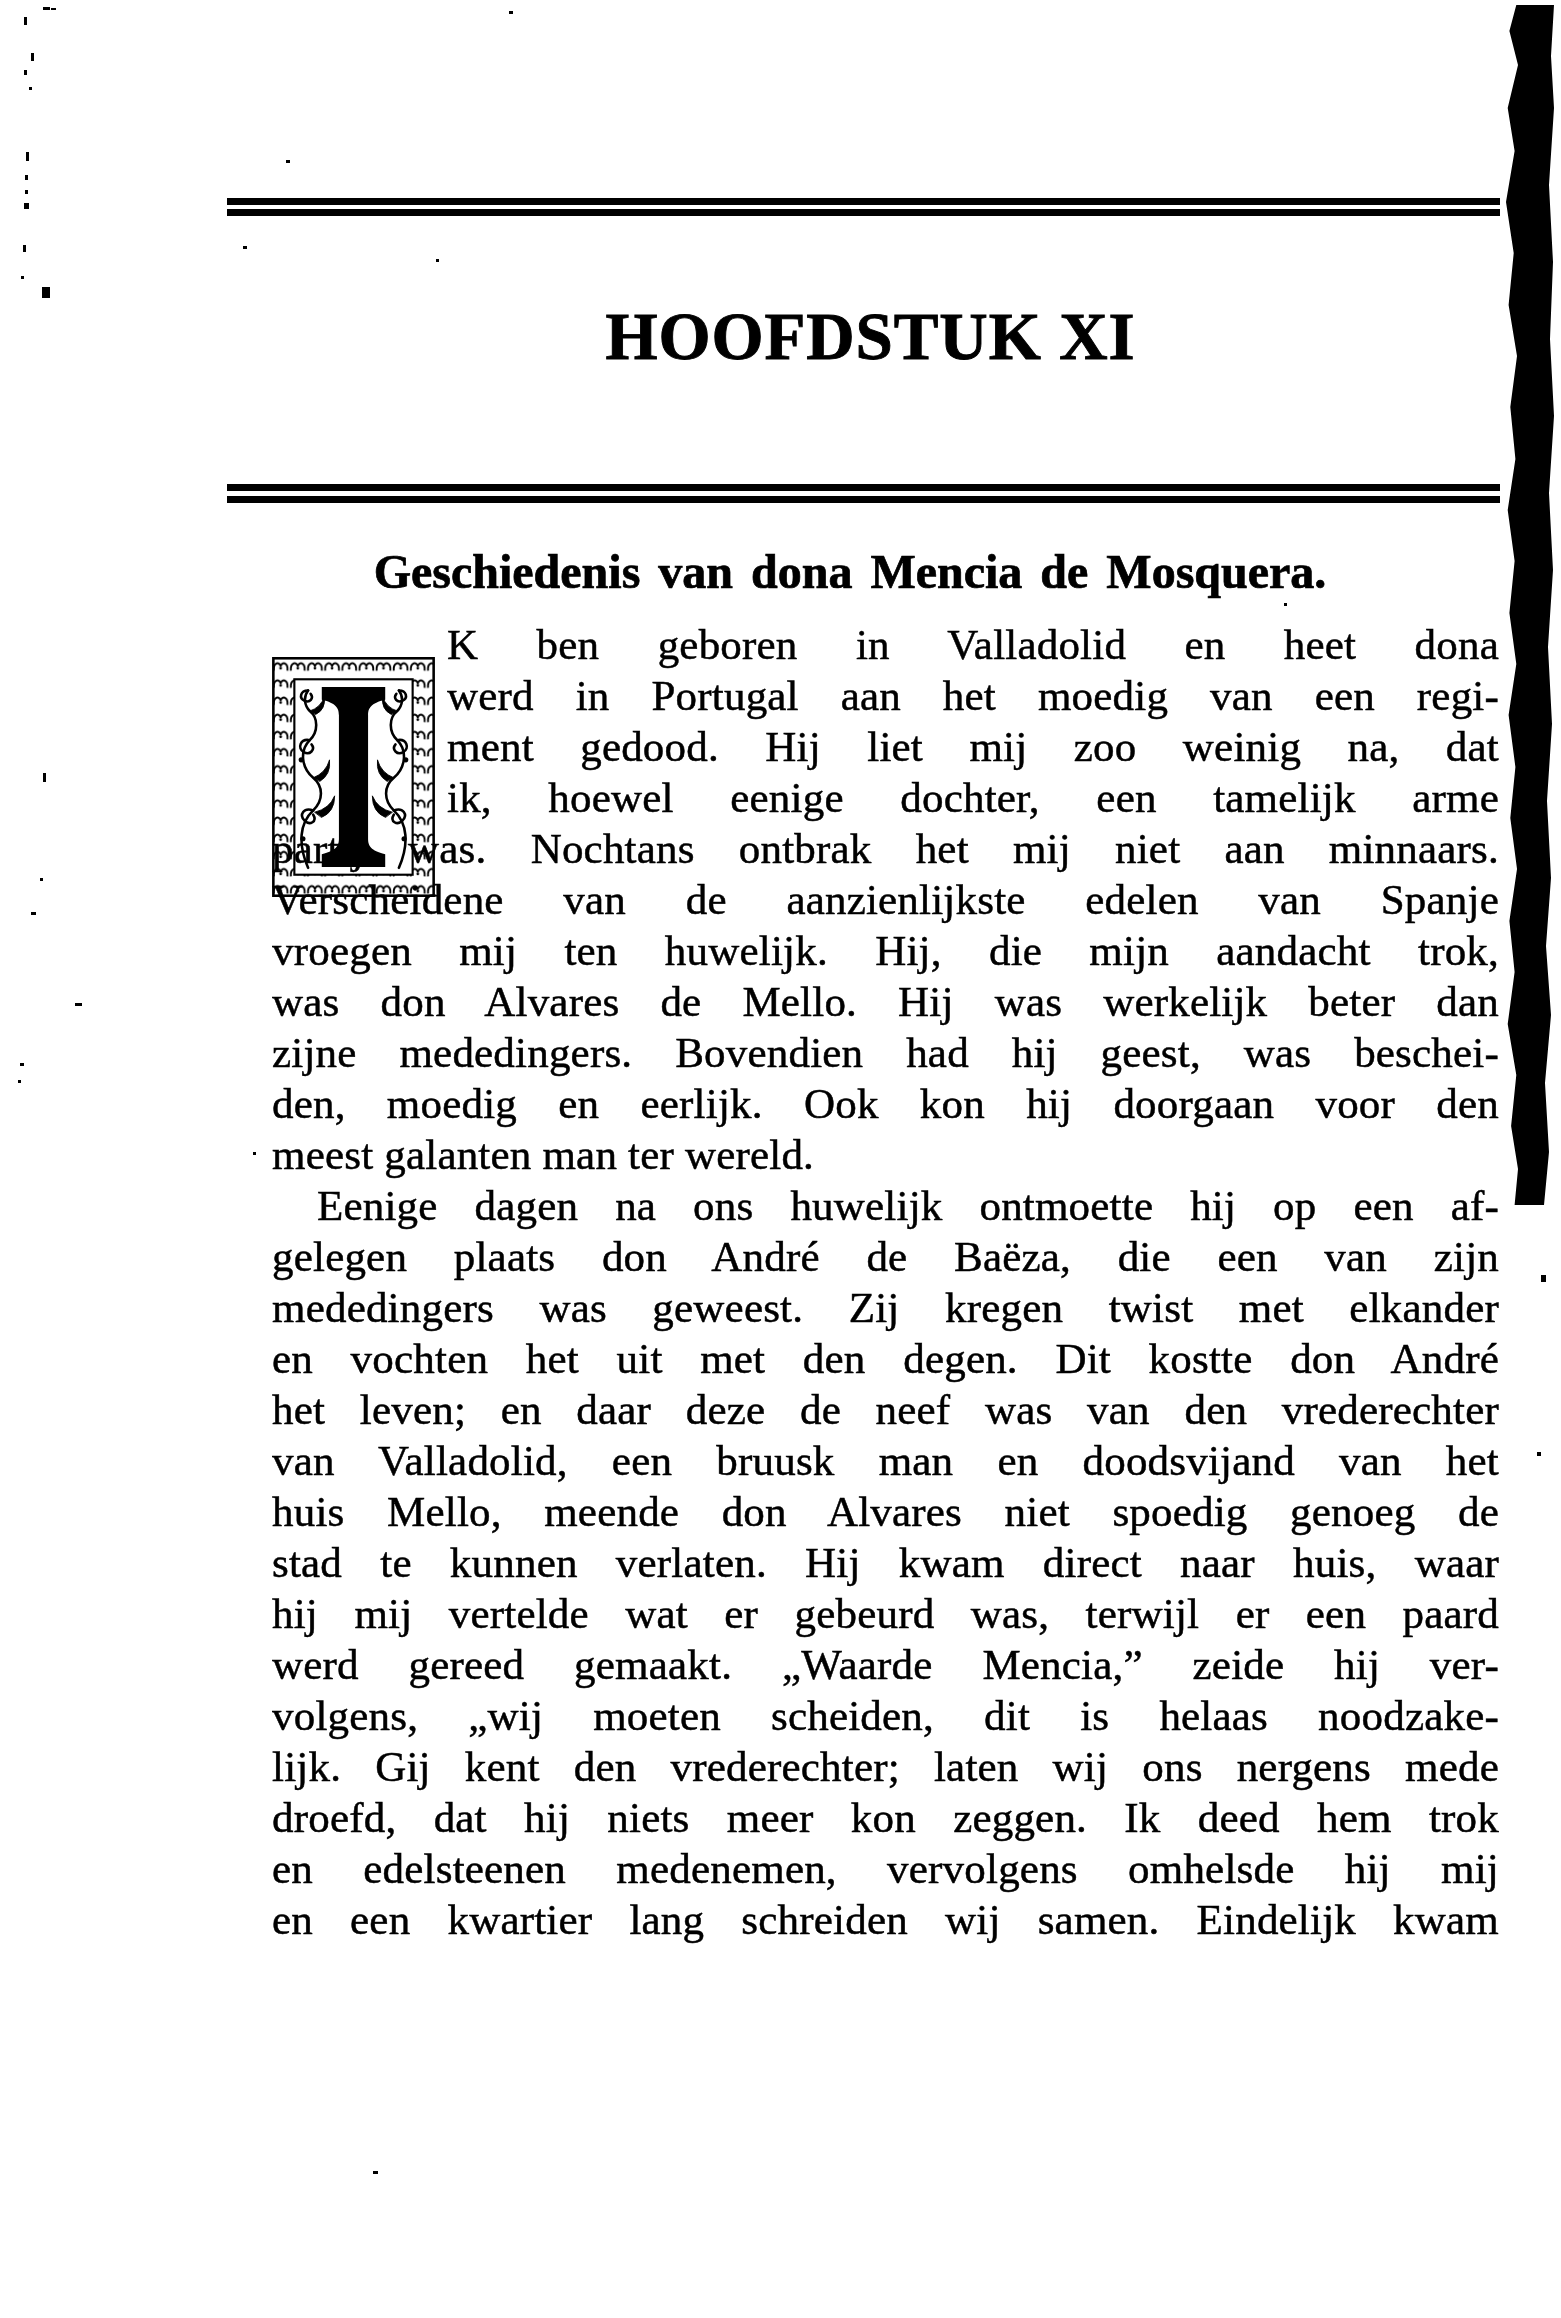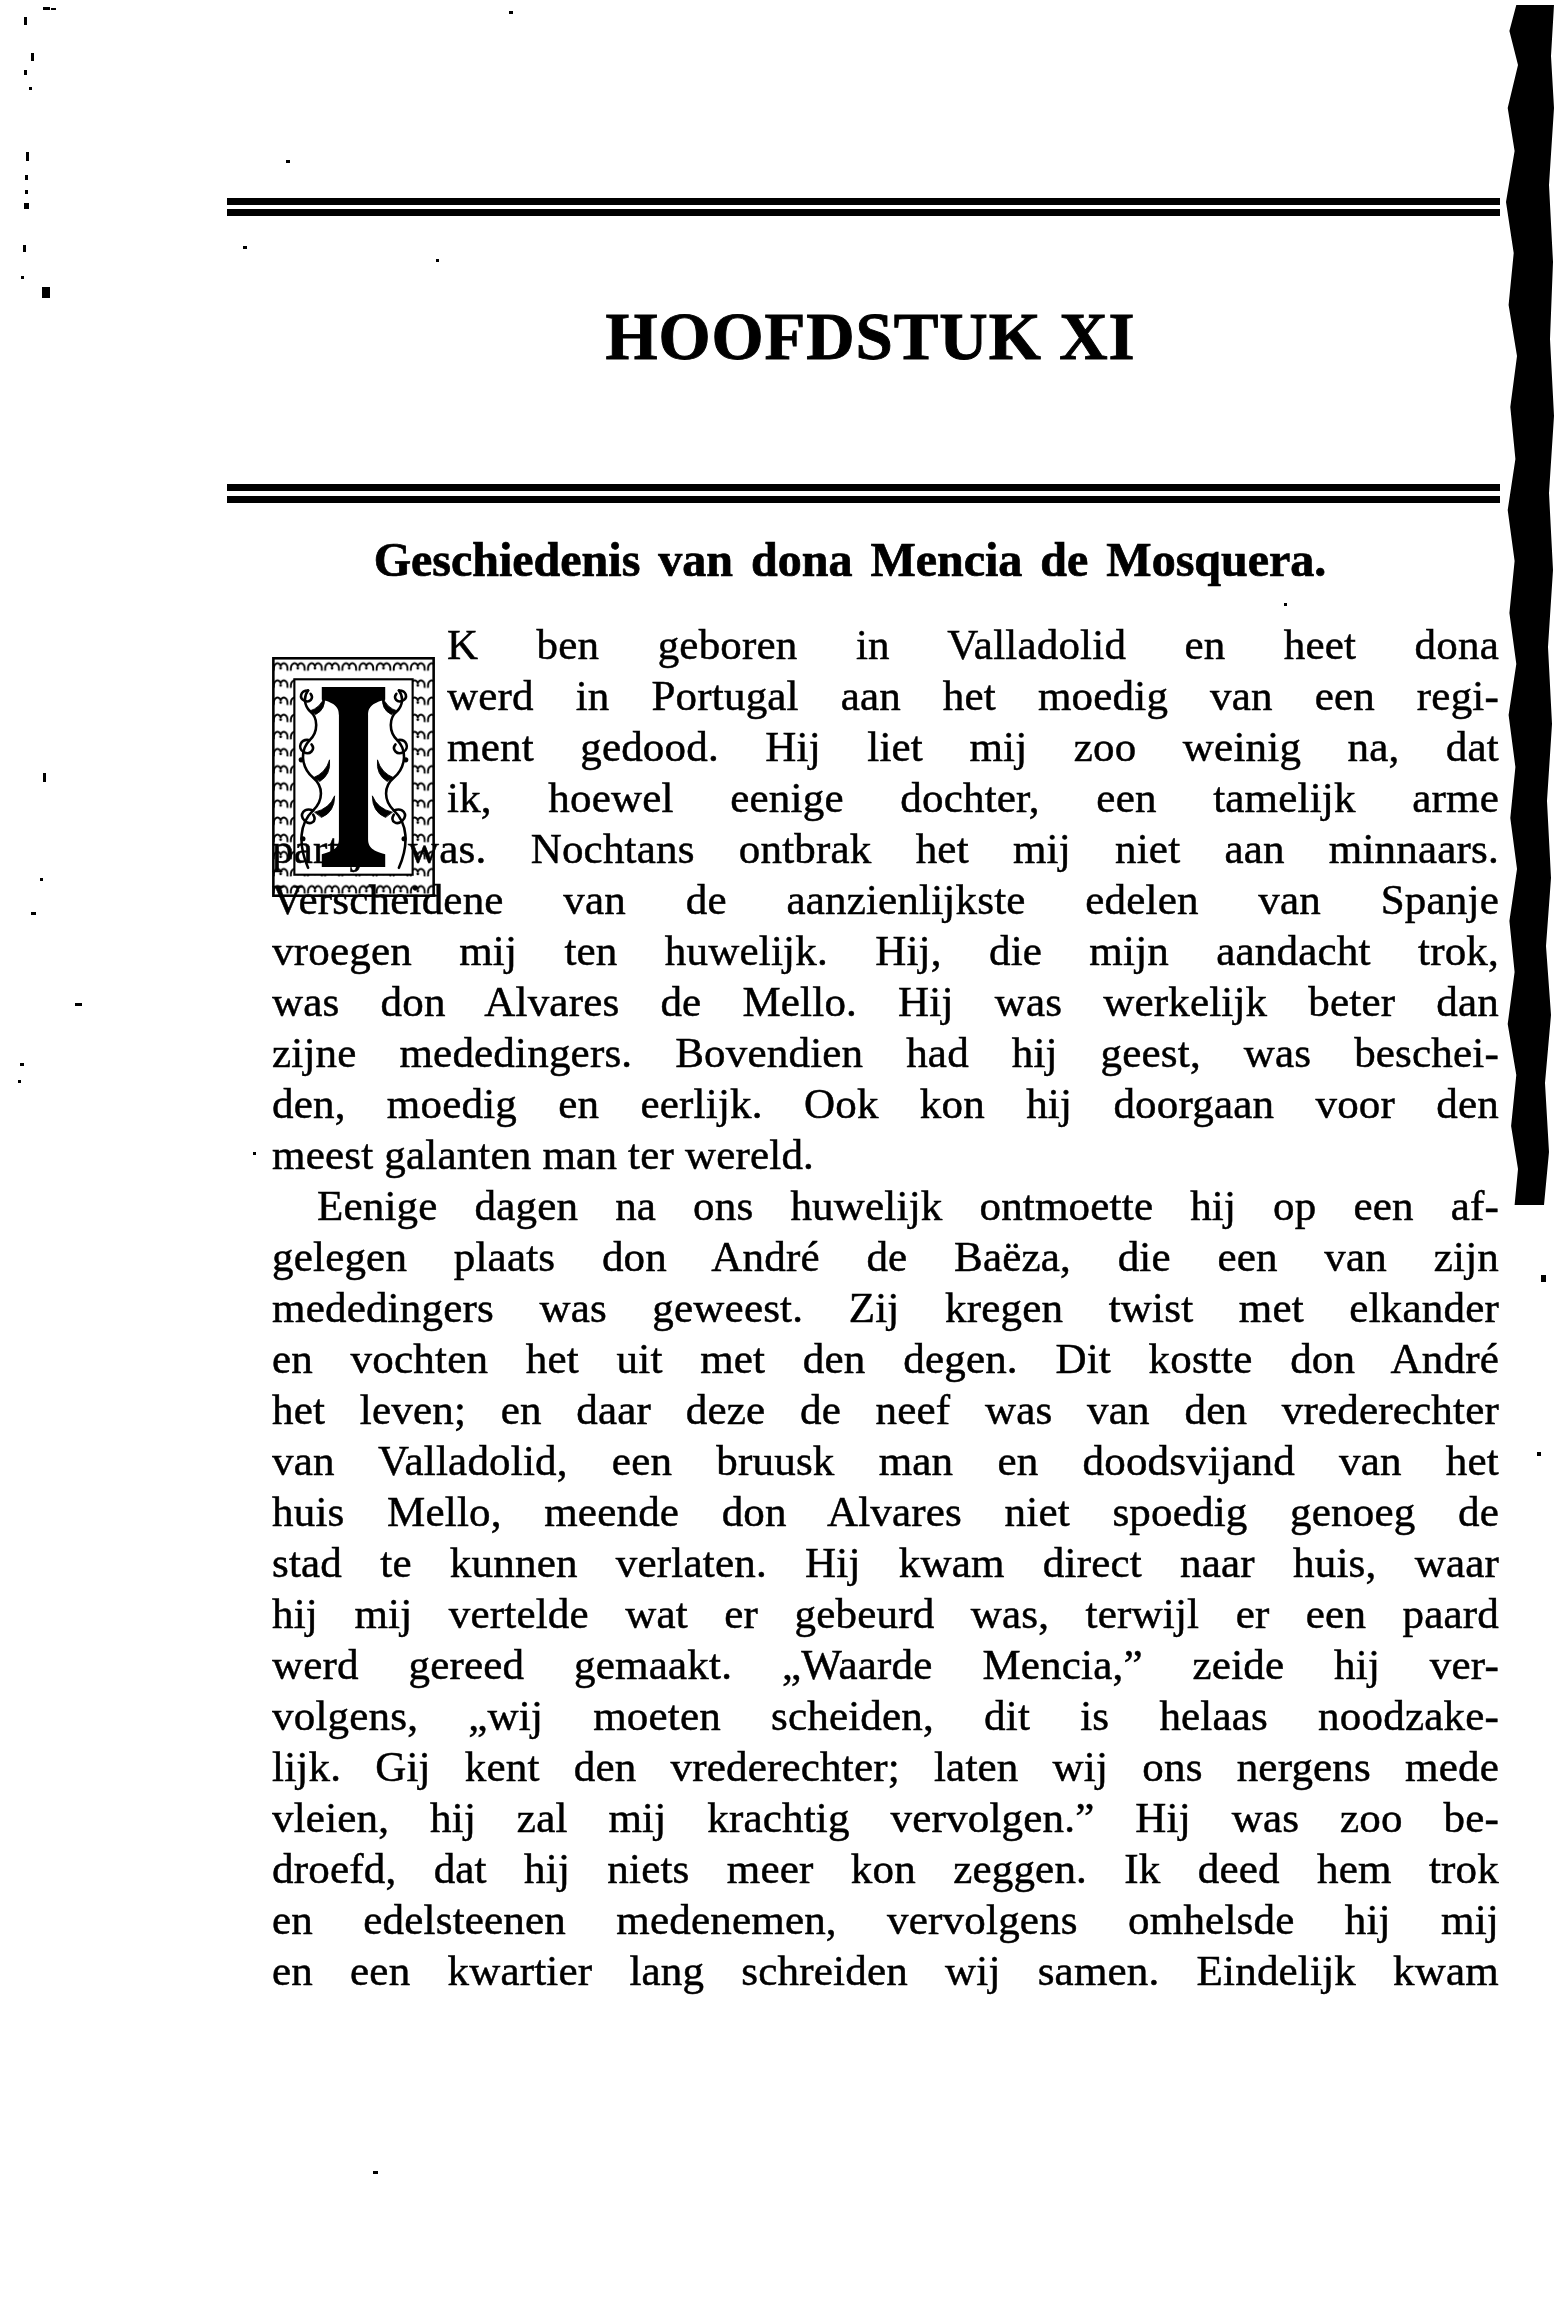--- a/index.html
+++ b/index.html
@@ -16,21 +16,21 @@
   .rule-b{top:209px;}
   .rule-c{top:484px;}
   .rule-d{top:496px;}
   .chapter-title{
     position:absolute;left:242px;top:303px;width:1257px;margin:0;
     text-align:center;font-size:67px;font-weight:700;line-height:1;
     letter-spacing:0.9px;
     -webkit-text-stroke:0.9px #000;
   }
   .section-heading{
-    position:absolute;left:225px;top:536px;width:1250px;margin:0;
+    position:absolute;left:225px;top:548px;width:1250px;margin:0;
     text-align:center;font-size:48px;font-weight:700;line-height:1;
     word-spacing:6px;
     -webkit-text-stroke:0.7px #000;
   }
   .dropcap{
     position:absolute;left:272px;top:657px;width:163px;height:240px;
   }
   .textblock{
     position:absolute;left:272px;top:619px;width:1227px;
     font-size:43px;line-height:51px;
@@ -118,21 +118,20 @@
         <div class="line just">mededingers was geweest. Zij kregen twist met elkander</div>
         <div class="line just">en vochten het uit met den degen. Dit kostte don André</div>
         <div class="line just">het leven; en daar deze de neef was van den vrederechter</div>
         <div class="line just">van Valladolid, een bruusk man en doodsvijand van het</div>
         <div class="line just">huis Mello, meende don Alvares niet spoedig genoeg de</div>
         <div class="line just">stad te kunnen verlaten. Hij kwam direct naar huis, waar</div>
         <div class="line just">hij mij vertelde wat er gebeurd was, terwijl er een paard</div>
         <div class="line just">werd gereed gemaakt. „Waarde Mencia,” zeide hij ver-</div>
         <div class="line just">volgens, „wij moeten scheiden, dit is helaas noodzake-</div>
         <div class="line just">lijk. Gij kent den vrederechter; laten wij ons nergens mede</div>
-        <div class="line just">vleien, hij zal mij krachtig vervolgen.” Hij was zoo be-</div>
         <div class="line just">droefd, dat hij niets meer kon zeggen. Ik deed hem trok</div>
         <div class="line just">en edelsteenen medenemen, vervolgens omhelsde hij mij</div>
         <div class="line just">en een kwartier lang schreiden wij samen. Eindelijk kwam</div>
       </div>
   </div>
 
   <div class="gutter-bar"></div>
 
   <div id="specks">
       <div class="speck" style="left: 43px; top: 6.8px; width: 6.8px; height: 3.4px;"></div>

